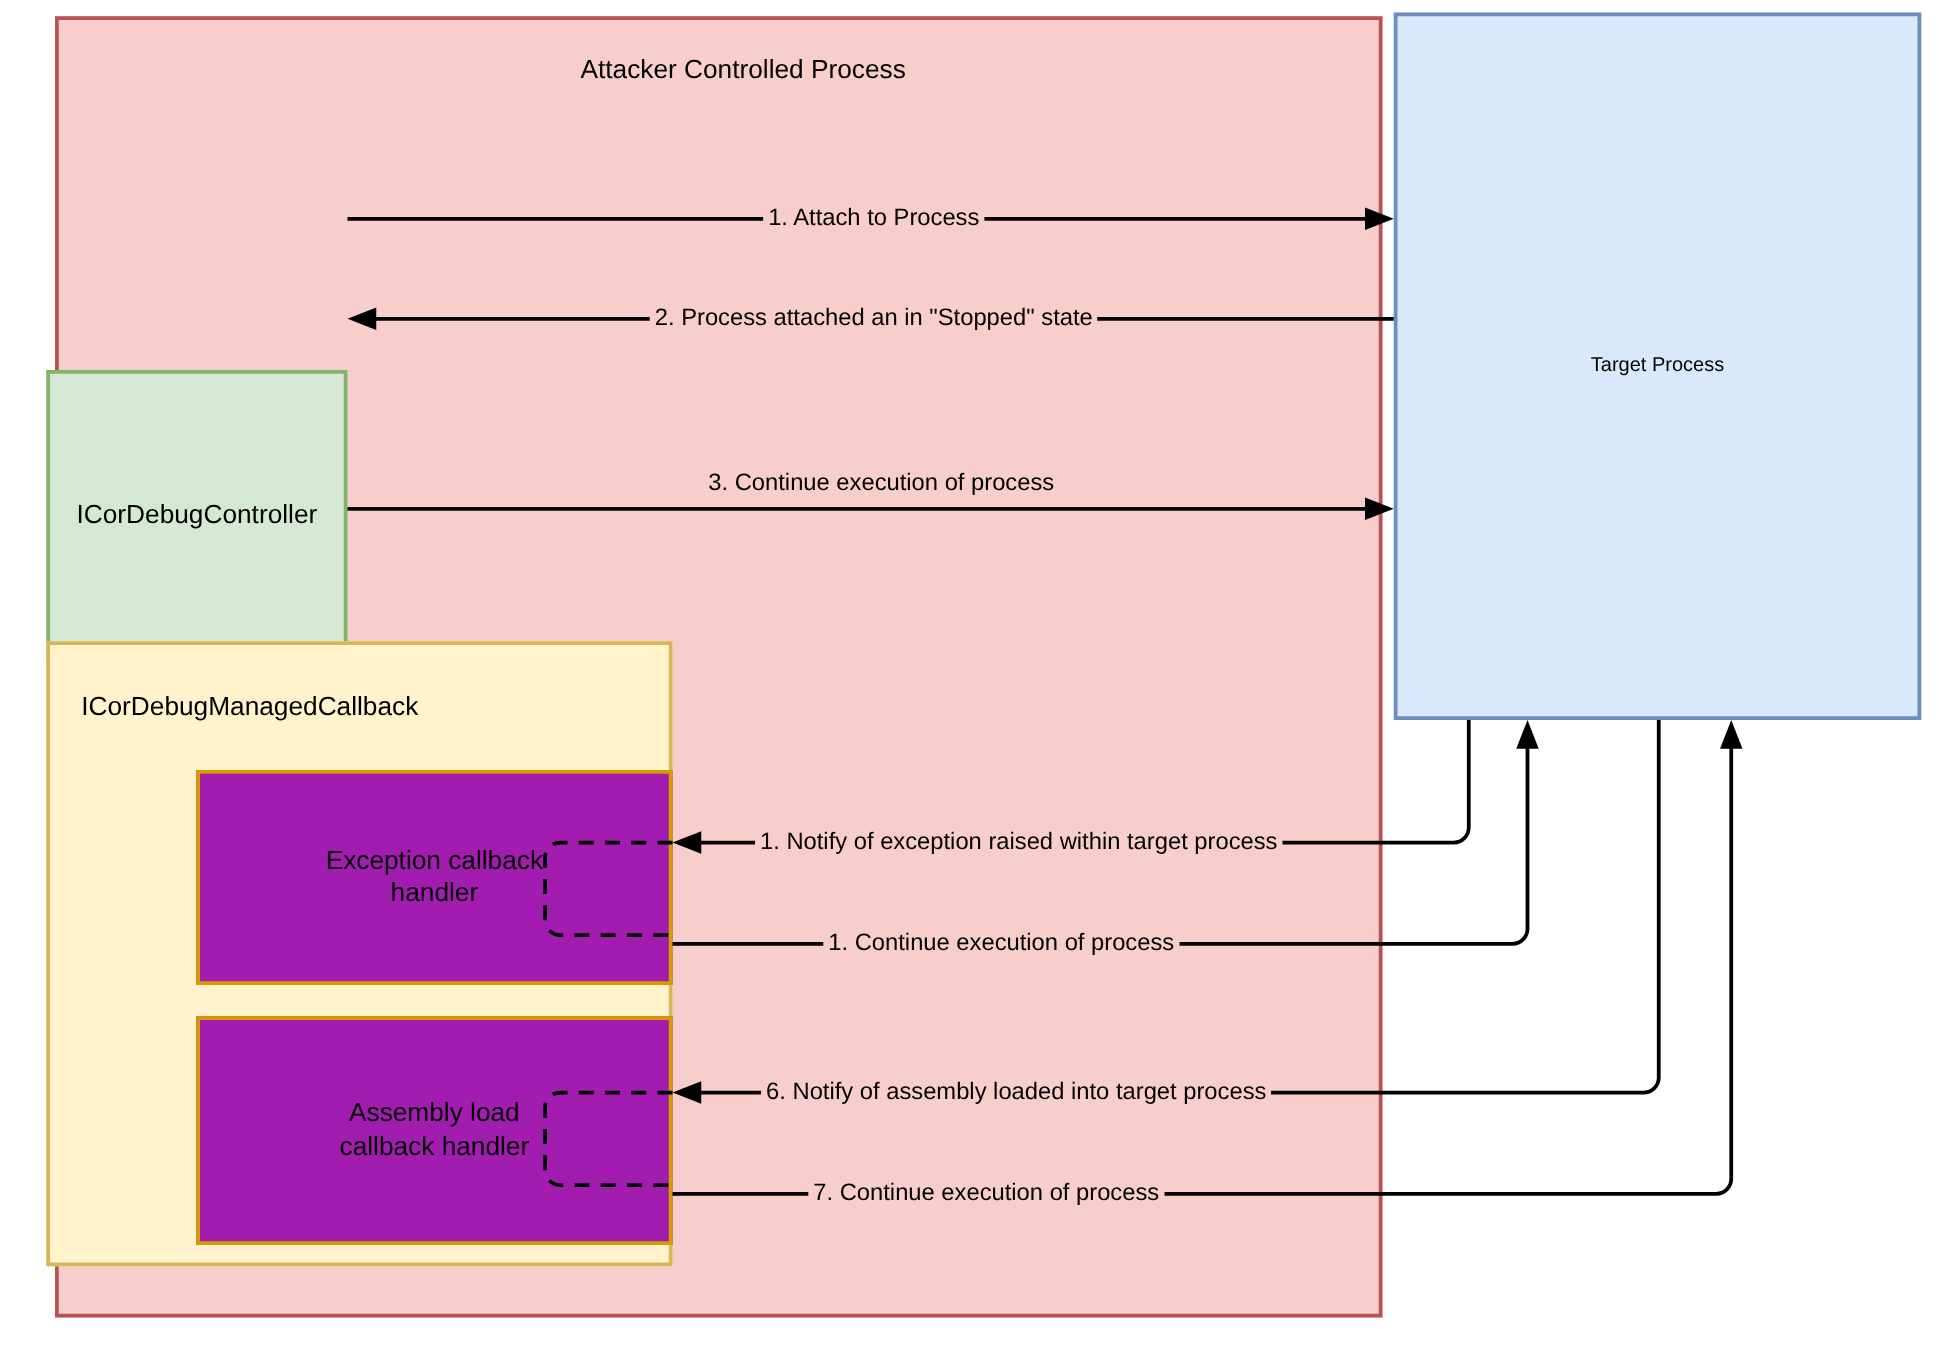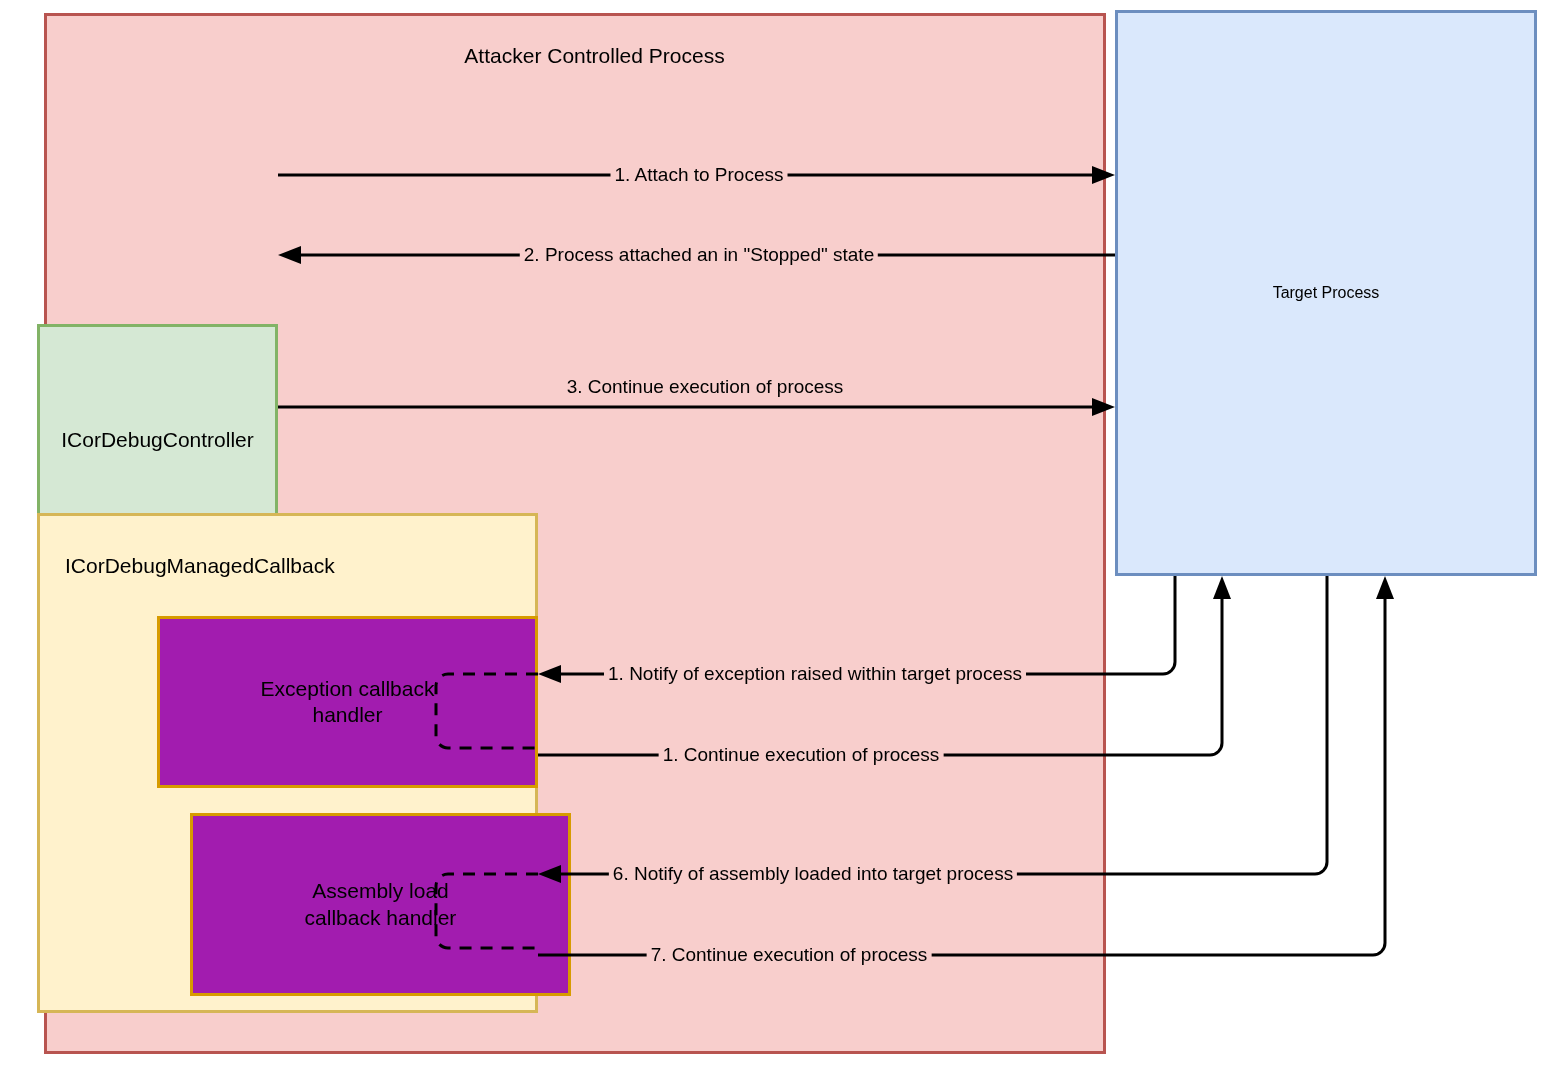--- a/index.html
+++ b/index.html
@@ -60,21 +60,21 @@
     font-size: 16px;
   }
 
   
   .green-box {
     background: #D5E8D4;
     border: 3px solid #82B366;
     font-size: 21px;
   }
   #icordebug-box { left: 37px; top: 115px; width: 241px; height: 179px; }
-  #icordebugcontroller-box { left: 37px; top: 324px; width: 241px; height: 232px; }
+  #icordebugcontroller-box { left: 37px; top: 296px; width: 241px; height: 232px; }
 
   
   #managed-callback-box {
     left: 37px;
     top: 513px;
     width: 501px;
     height: 500px;
     background: #FFF2CC;
     border: 3px solid #D6B656;
     align-items: flex-start;
@@ -85,21 +85,21 @@
     font-size: 21px;
   }
 
   
   .orange-box {
     background: #a21caf;
     border: 3px solid #D79B00;
     font-size: 21px;
   }
   #exception-handler-box { left: 157px; top: 616px; width: 381px; height: 172px; }
-  #assembly-handler-box  { left: 157px; top: 813px; width: 381px; height: 183px; margin-left: 33px; }
+  #assembly-handler-box  { left: 157px; top: 813px; width: 381px; height: 183px; }
 
   
   #connectors {
     position: absolute;
     left: 0;
     top: 0;
     width: 1564px;
     height: 1084px;
     pointer-events: none;
   }

